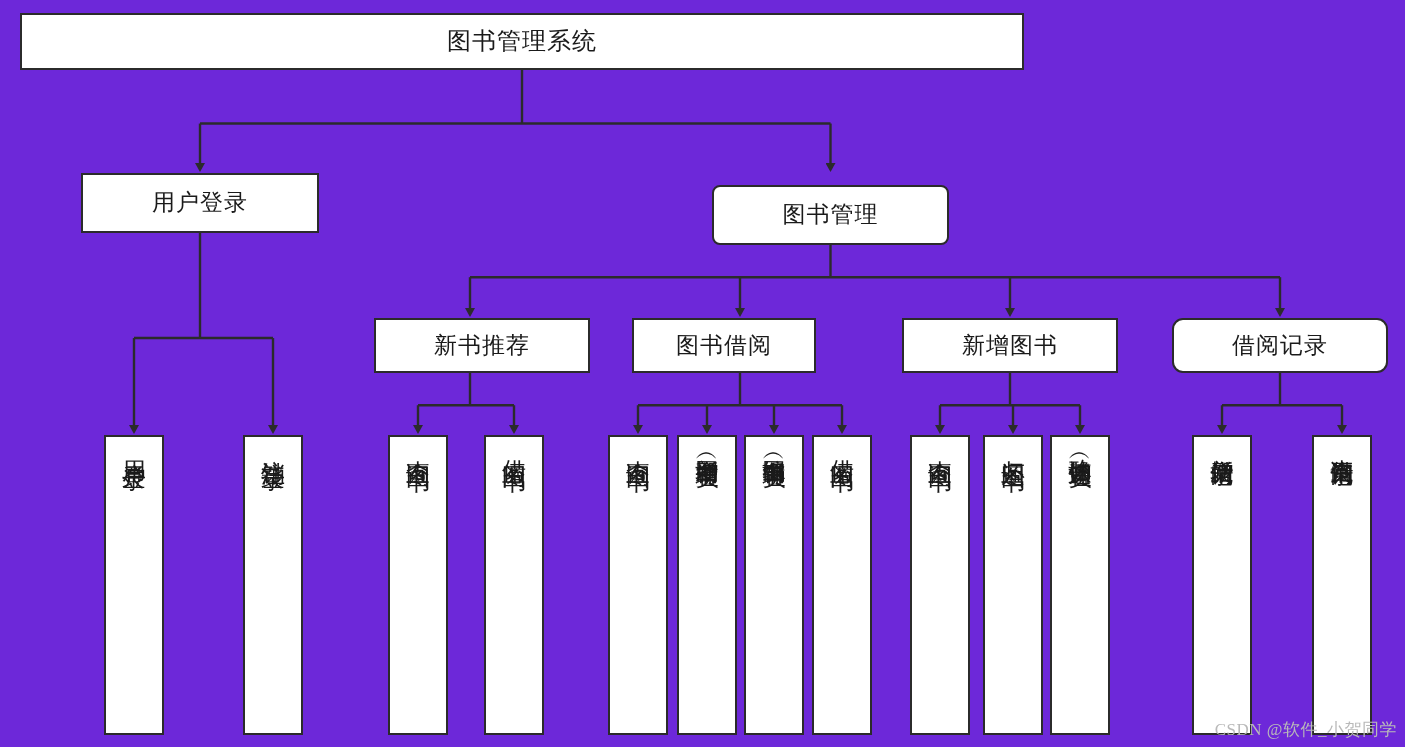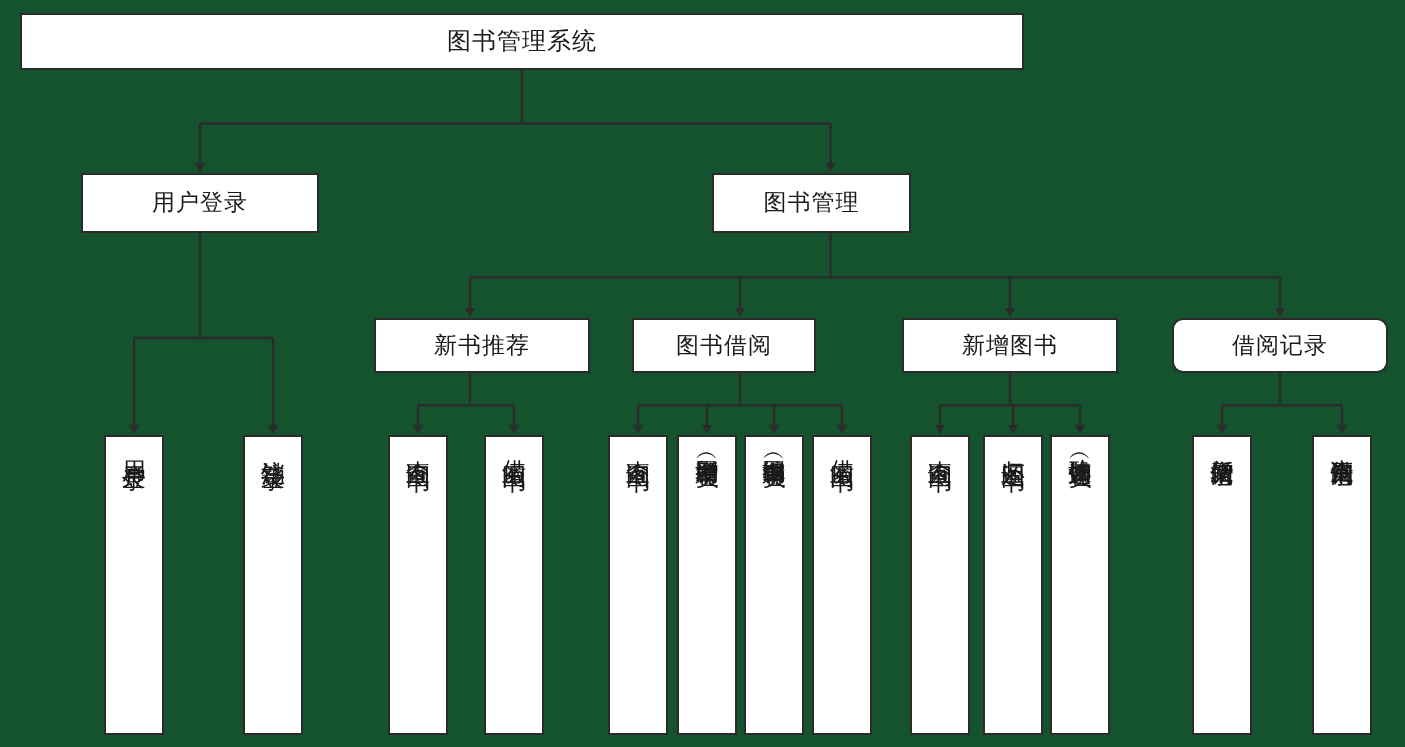--- a/index.html
+++ b/index.html
@@ -8,21 +8,21 @@
     padding: 0;
     background: #ffffff;
   }
   body {
     font-family: "Liberation Sans", "DejaVu Sans", sans-serif;
   }
   #diagram-root {
     position: relative;
     width: 1405px;
     height: 747px;
-    background: #14532d;
+    background: #6d28d9;
     overflow: hidden;
     font-family: Liberation Serif, serif;
   }
   #edge-layer {
     position: absolute;
     left: 0;
     top: 0;
     width: 1405px;
     height: 747px;
     pointer-events: none;
@@ -127,21 +127,21 @@
       </g>
   </svg>
 
   <div id="node-group">
       <div class="node horiz root" style="left: 20px; top: 13px; width: 1004px; height: 57px;">
         <span class="node-label">图书管理系统</span>
       </div>
       <div class="node horiz" style="left: 81px; top: 173px; width: 238px; height: 60px;">
         <span class="node-label">用户登录</span>
       </div>
-      <div class="node horiz" style="left: 712px; top: 173px; width: 199px; height: 60px;">
+      <div class="node horiz" style="left: 712px; top: 185px; width: 237px; height: 60px; border-radius: 8px;">
         <span class="node-label">图书管理</span>
       </div>
       <div class="node horiz" style="left: 374px; top: 318px; width: 216px; height: 55px;">
         <span class="node-label">新书推荐</span>
       </div>
       <div class="node horiz" style="left: 632px; top: 318px; width: 184px; height: 55px;">
         <span class="node-label">图书借阅</span>
       </div>
       <div class="node horiz" style="left: 902px; top: 318px; width: 216px; height: 55px;">
         <span class="node-label">新增图书</span>
@@ -183,13 +183,14 @@
         <span class="node-label">确认归还（管理员）</span>
       </div>
       <div class="node vert tall-text" style="left: 1192px; top: 435px; width: 60px; height: 300px;">
         <span class="node-label">新增借阅记录</span>
       </div>
       <div class="node vert tall-text" style="left: 1312px; top: 435px; width: 60px; height: 300px;">
         <span class="node-label">查询借阅记录</span>
       </div>
     </div>
 
+  <div class="watermark">CSDN @软件_小贺同学</div>
 </div>
 
 </body></html>

